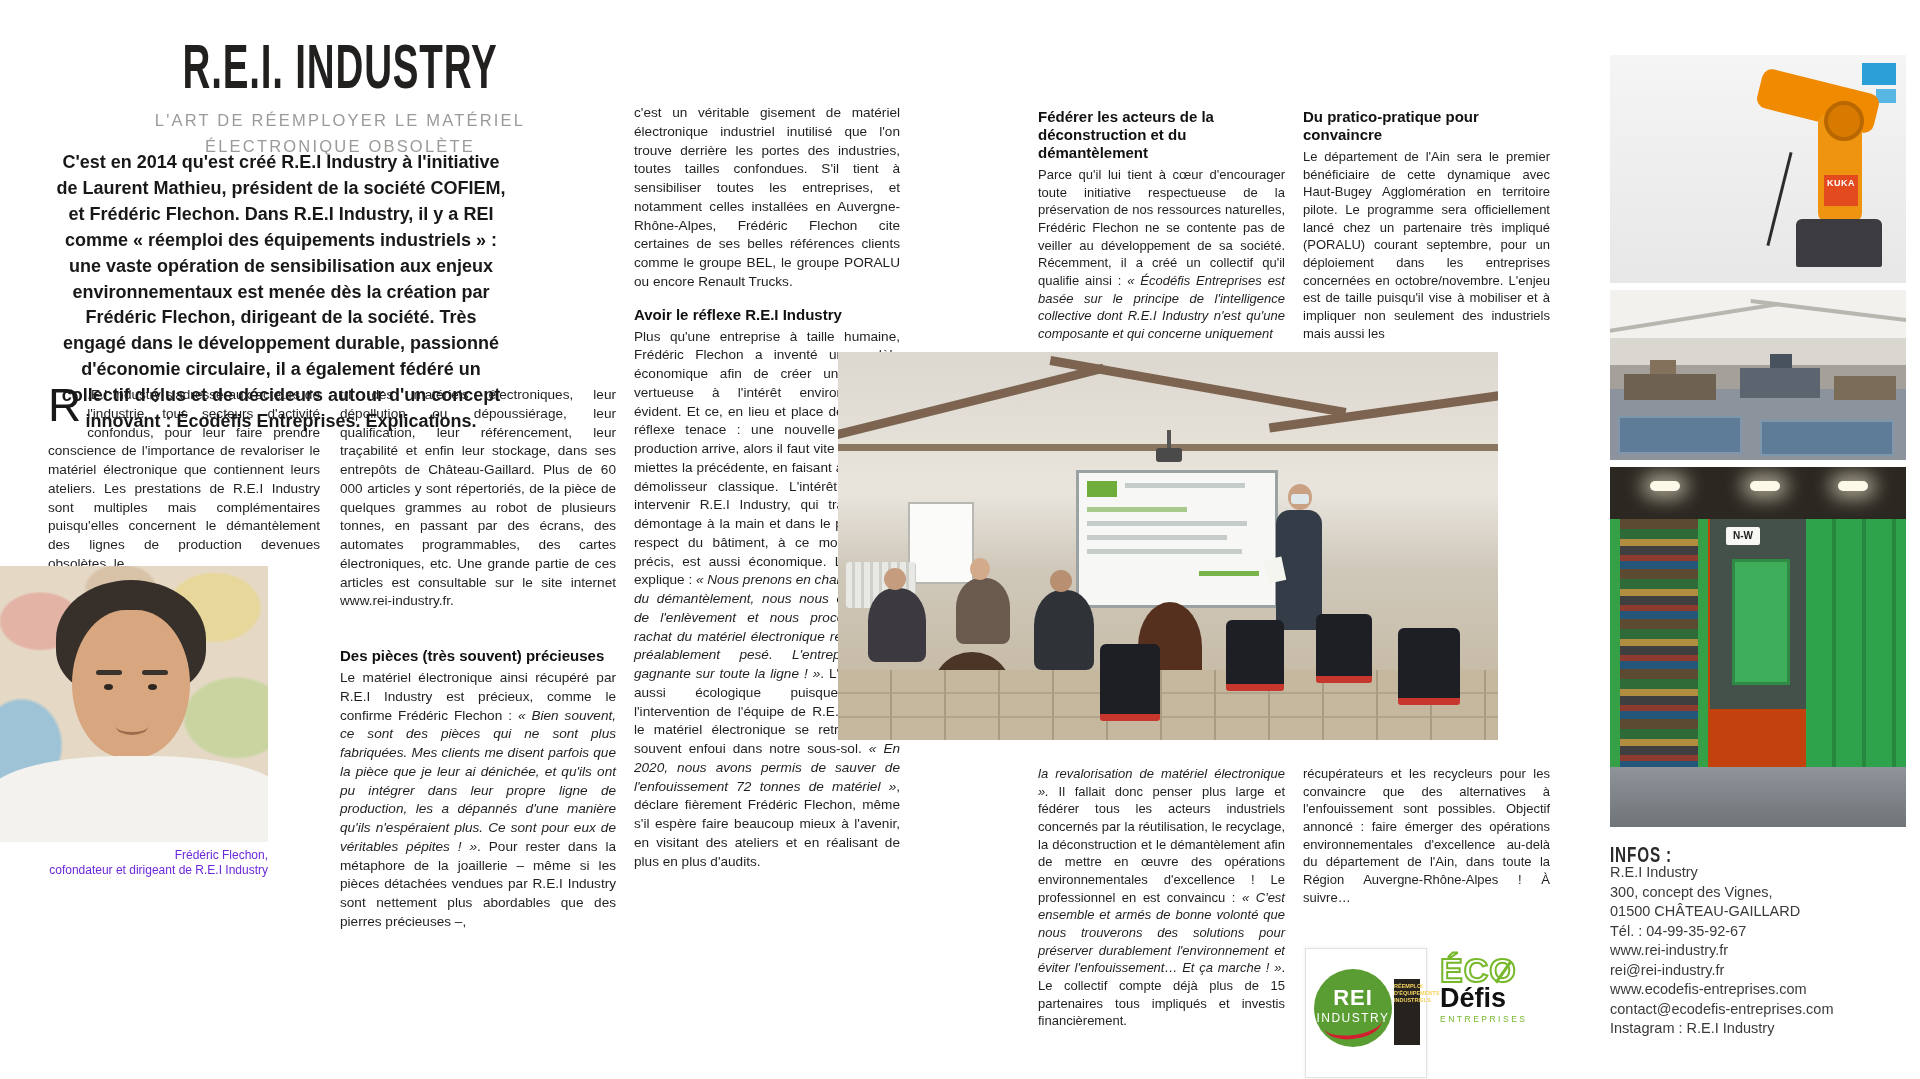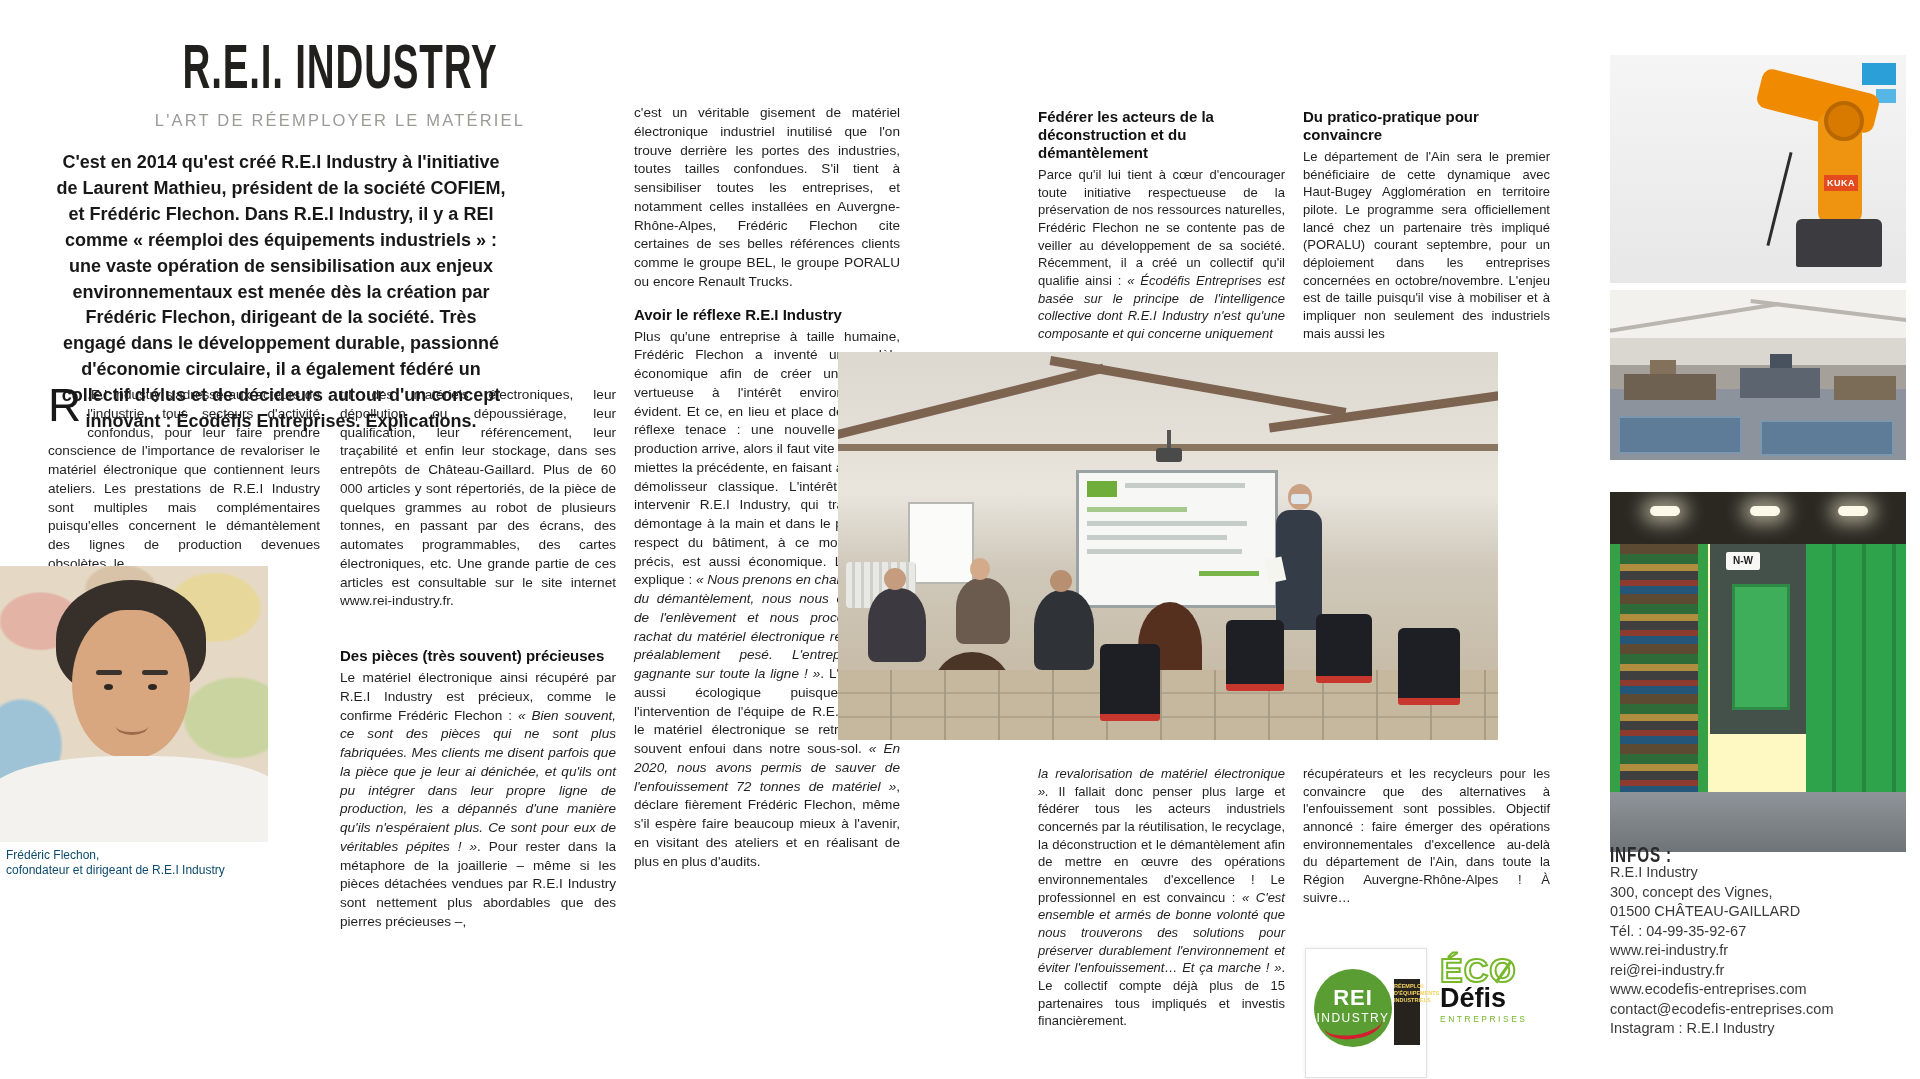--- a/index.html
+++ b/index.html
@@ -34,21 +34,21 @@
       radial-gradient(60px 40px at 45% 8%,#d8c2a8 0 55%,transparent 62%),
       #e5d9c6;}
   .hair{position:absolute;left:56px;top:14px;width:150px;height:118px;background:#37302a;border-radius:52% 52% 42% 42%;}
   .face{position:absolute;left:72px;top:44px;width:118px;height:148px;background:#d8a77f;border-radius:50%/55%;}
   .brow{position:absolute;width:26px;height:5px;background:#3a322c;border-radius:3px;top:104px;}
   .brow.l{left:96px;} .brow.r{left:142px;}
   .eye{position:absolute;width:9px;height:6px;background:#2e2620;border-radius:50%;top:118px;}
   .eye.l{left:104px;} .eye.r{left:148px;}
   .smile{position:absolute;left:116px;top:152px;width:32px;height:14px;border-bottom:3px solid #9c6b4c;border-radius:0 0 50% 50%;}
   .shirt{position:absolute;left:-14px;top:190px;width:300px;height:90px;background:#f3f2ee;border-radius:45% 45% 0 0;}
-  .caption{position:absolute;left:6px;top:848px;width:262px;font-size:12px;line-height:1.25;color:#0c4a6e;}
+  .caption{position:absolute;left:6px;top:848px;width:262px;font-size:12px;line-height:1.25;text-align:right;color:#6d28d9;}
   
   .photo-meeting{left:838px;top:352px;width:660px;height:388px;
     background:linear-gradient(#dcd8d0 0%,#e9e5dd 36%,#cfc8ba 56%,#c2b49c 100%);}
   .beam{position:absolute;background:#7c6450;}
   .beam.b1{left:-30px;top:48px;width:300px;height:9px;transform:rotate(-14deg);}
   .beam.b2{left:210px;top:30px;width:300px;height:9px;transform:rotate(10deg);}
   .beam.b3{left:430px;top:52px;width:280px;height:9px;transform:rotate(-8deg);}
   .beam.b4{left:0;top:92px;width:660px;height:7px;background:#8a7560;}
   .projector{position:absolute;left:318px;top:96px;width:26px;height:14px;background:#4a4a4a;border-radius:3px;}
   .projstem{position:absolute;left:329px;top:78px;width:4px;height:20px;background:#555;}
@@ -82,40 +82,40 @@
   .floor{position:absolute;left:0;top:318px;width:660px;height:70px;
     background:repeating-linear-gradient(90deg,transparent 0 52px,#a99c84 52px 54px),
                repeating-linear-gradient(0deg,transparent 0 22px,#b1a48c 22px 24px),#c6b89e;}
   
   .photo-robot{left:1610px;top:55px;width:296px;height:228px;background:linear-gradient(#f5f5f5,#e7e7e7);}
   .blue1{position:absolute;right:10px;top:8px;width:34px;height:22px;background:#2a9fd8;}
   .blue2{position:absolute;right:10px;top:34px;width:20px;height:14px;background:#57b7e4;}
   .arm-upper{position:absolute;left:148px;top:26px;width:120px;height:40px;background:#f08a00;transform:rotate(14deg);border-radius:10px;}
   .arm-fore{position:absolute;left:208px;top:58px;width:44px;height:110px;background:#ef9410;border-radius:10px;}
   .arm-joint{position:absolute;left:214px;top:46px;width:32px;height:32px;background:#d97a00;border-radius:50%;border:4px solid #b96800;}
-  .kuka-tag{position:absolute;left:214px;top:120px;width:34px;height:16px;background:#e34a1e;color:#fff;
+  .kuka-tag{position:absolute;left:214px;top:120px;width:34px;height:31px;background:#e34a1e;color:#fff;
             font-size:9px;font-weight:700;text-align:center;line-height:16px;letter-spacing:.5px;}
   .robot-base{position:absolute;left:186px;top:164px;width:86px;height:48px;background:#3c3c40;border-radius:6px 6px 2px 2px;}
   .robot-cable{position:absolute;left:168px;top:96px;width:3px;height:96px;background:#2c2c2c;transform:rotate(14deg);}
   .photo-workshop{left:1610px;top:290px;width:296px;height:170px;
     background:linear-gradient(#f2f1ee 0 28%,#dad7d1 28% 44%,#a5a099 44% 58%,#8c939c 58% 100%);}
   .truss{position:absolute;background:#b9b6af;height:4px;}
   .t1{left:-10px;top:26px;width:180px;transform:rotate(-9deg);}
   .t2{left:140px;top:20px;width:180px;transform:rotate(7deg);}
   .bench{position:absolute;background:#6e6152;}
   .bn1{left:14px;top:84px;width:92px;height:26px;}
   .bn2{left:130px;top:78px;width:80px;height:30px;background:#5c6470;}
   .bn3{left:224px;top:86px;width:62px;height:24px;background:#7b6c58;}
   .clutter{position:absolute;background:#4c5259;}
   .cl1{left:40px;top:70px;width:26px;height:14px;background:#83715c;}
   .cl2{left:160px;top:64px;width:22px;height:14px;background:#47525e;}
   .mat{position:absolute;background:#5e7b97;border:2px solid #7e97ad;}
   .m1{left:8px;top:126px;width:120px;height:34px;}
   .m2{left:150px;top:130px;width:130px;height:32px;}
-  .photo-warehouse{left:1610px;top:492px;width:296px;height:360px;background:#fef9c3;}
+  .photo-warehouse{left:1610px;top:467px;width:296px;height:360px;background:#c2410c;}
   .wh-ceiling{position:absolute;left:0;top:0;width:296px;height:52px;background:#2b2822;}
   .wh-light{position:absolute;top:14px;width:30px;height:10px;background:#fdf9e8;border-radius:5px;box-shadow:0 0 18px 8px rgba(255,250,220,.55);}
   .wl1{left:40px;} .wl2{left:140px;} .wl3{left:228px;}
   .wh-back{position:absolute;left:100px;top:52px;width:96px;height:190px;background:#43514a;}
   .wh-door{position:absolute;left:122px;top:92px;width:52px;height:120px;background:#3fae5a;border:3px solid #2e8a44;}
   .wh-left{position:absolute;left:0;top:52px;width:96px;height:250px;
     background:repeating-linear-gradient(180deg,#5d4a33 0 10px,#2e6b38 10px 20px,#b08d3f 20px 27px,#3f3f3f 27px 36px,#8d3b2f 36px 42px,#24567a 42px 50px);}
   .wh-upright{position:absolute;top:52px;width:10px;height:250px;background:#35a046;}
   .u1{left:0;} .u2{left:88px;}
   .wh-right{position:absolute;left:196px;top:52px;width:100px;height:260px;
@@ -145,20 +145,21 @@
 </style>
 </head>
 <body>
 
 <div id="spread">
 
   <header class="title-block">
     <div class="title">R.E.I. INDUSTRY</div>
     <div class="subs">
       <div class="subtitle">L'ART DE RÉEMPLOYER LE MATÉRIEL</div>
+      <div class="subtitle">ÉLECTRONIQUE OBSOLÈTE</div>
     </div>
   </header>
 
   <p class="intro">C'est en 2014 qu'est créé R.E.I Industry à l'initiative de Laurent Mathieu, président de la société COFIEM, et Frédéric Flechon. Dans R.E.I Industry, il y a REI comme « réemploi des équipements industriels » : une vaste opération de sensibilisation aux enjeux environnementaux est menée dès la création par Frédéric Flechon, dirigeant de la société. Très engagé dans le développement durable, passionné d'économie circulaire, il a également fédéré un collectif d'élus et de décideurs autour d'un concept innovant : Écodéfis Entreprises. Explications.</p>
 
   <div class="col" style="left:48px;top:386px;width:272px;">
     <p class="body"><span class="dropcap">R</span><span>.E.I Industry s'adresse aux acteurs de l'industrie, tous secteurs d'activité confondus, pour leur faire prendre conscience de l'importance de revaloriser le matériel électronique que contiennent leurs ateliers. Les prestations de R.E.I Industry sont multiples mais complémentaires puisqu'elles concernent le démantèlement des lignes de production devenues obsolètes, le</span></p>
   </div>
 
   <div class="photo photo-portrait abs">

